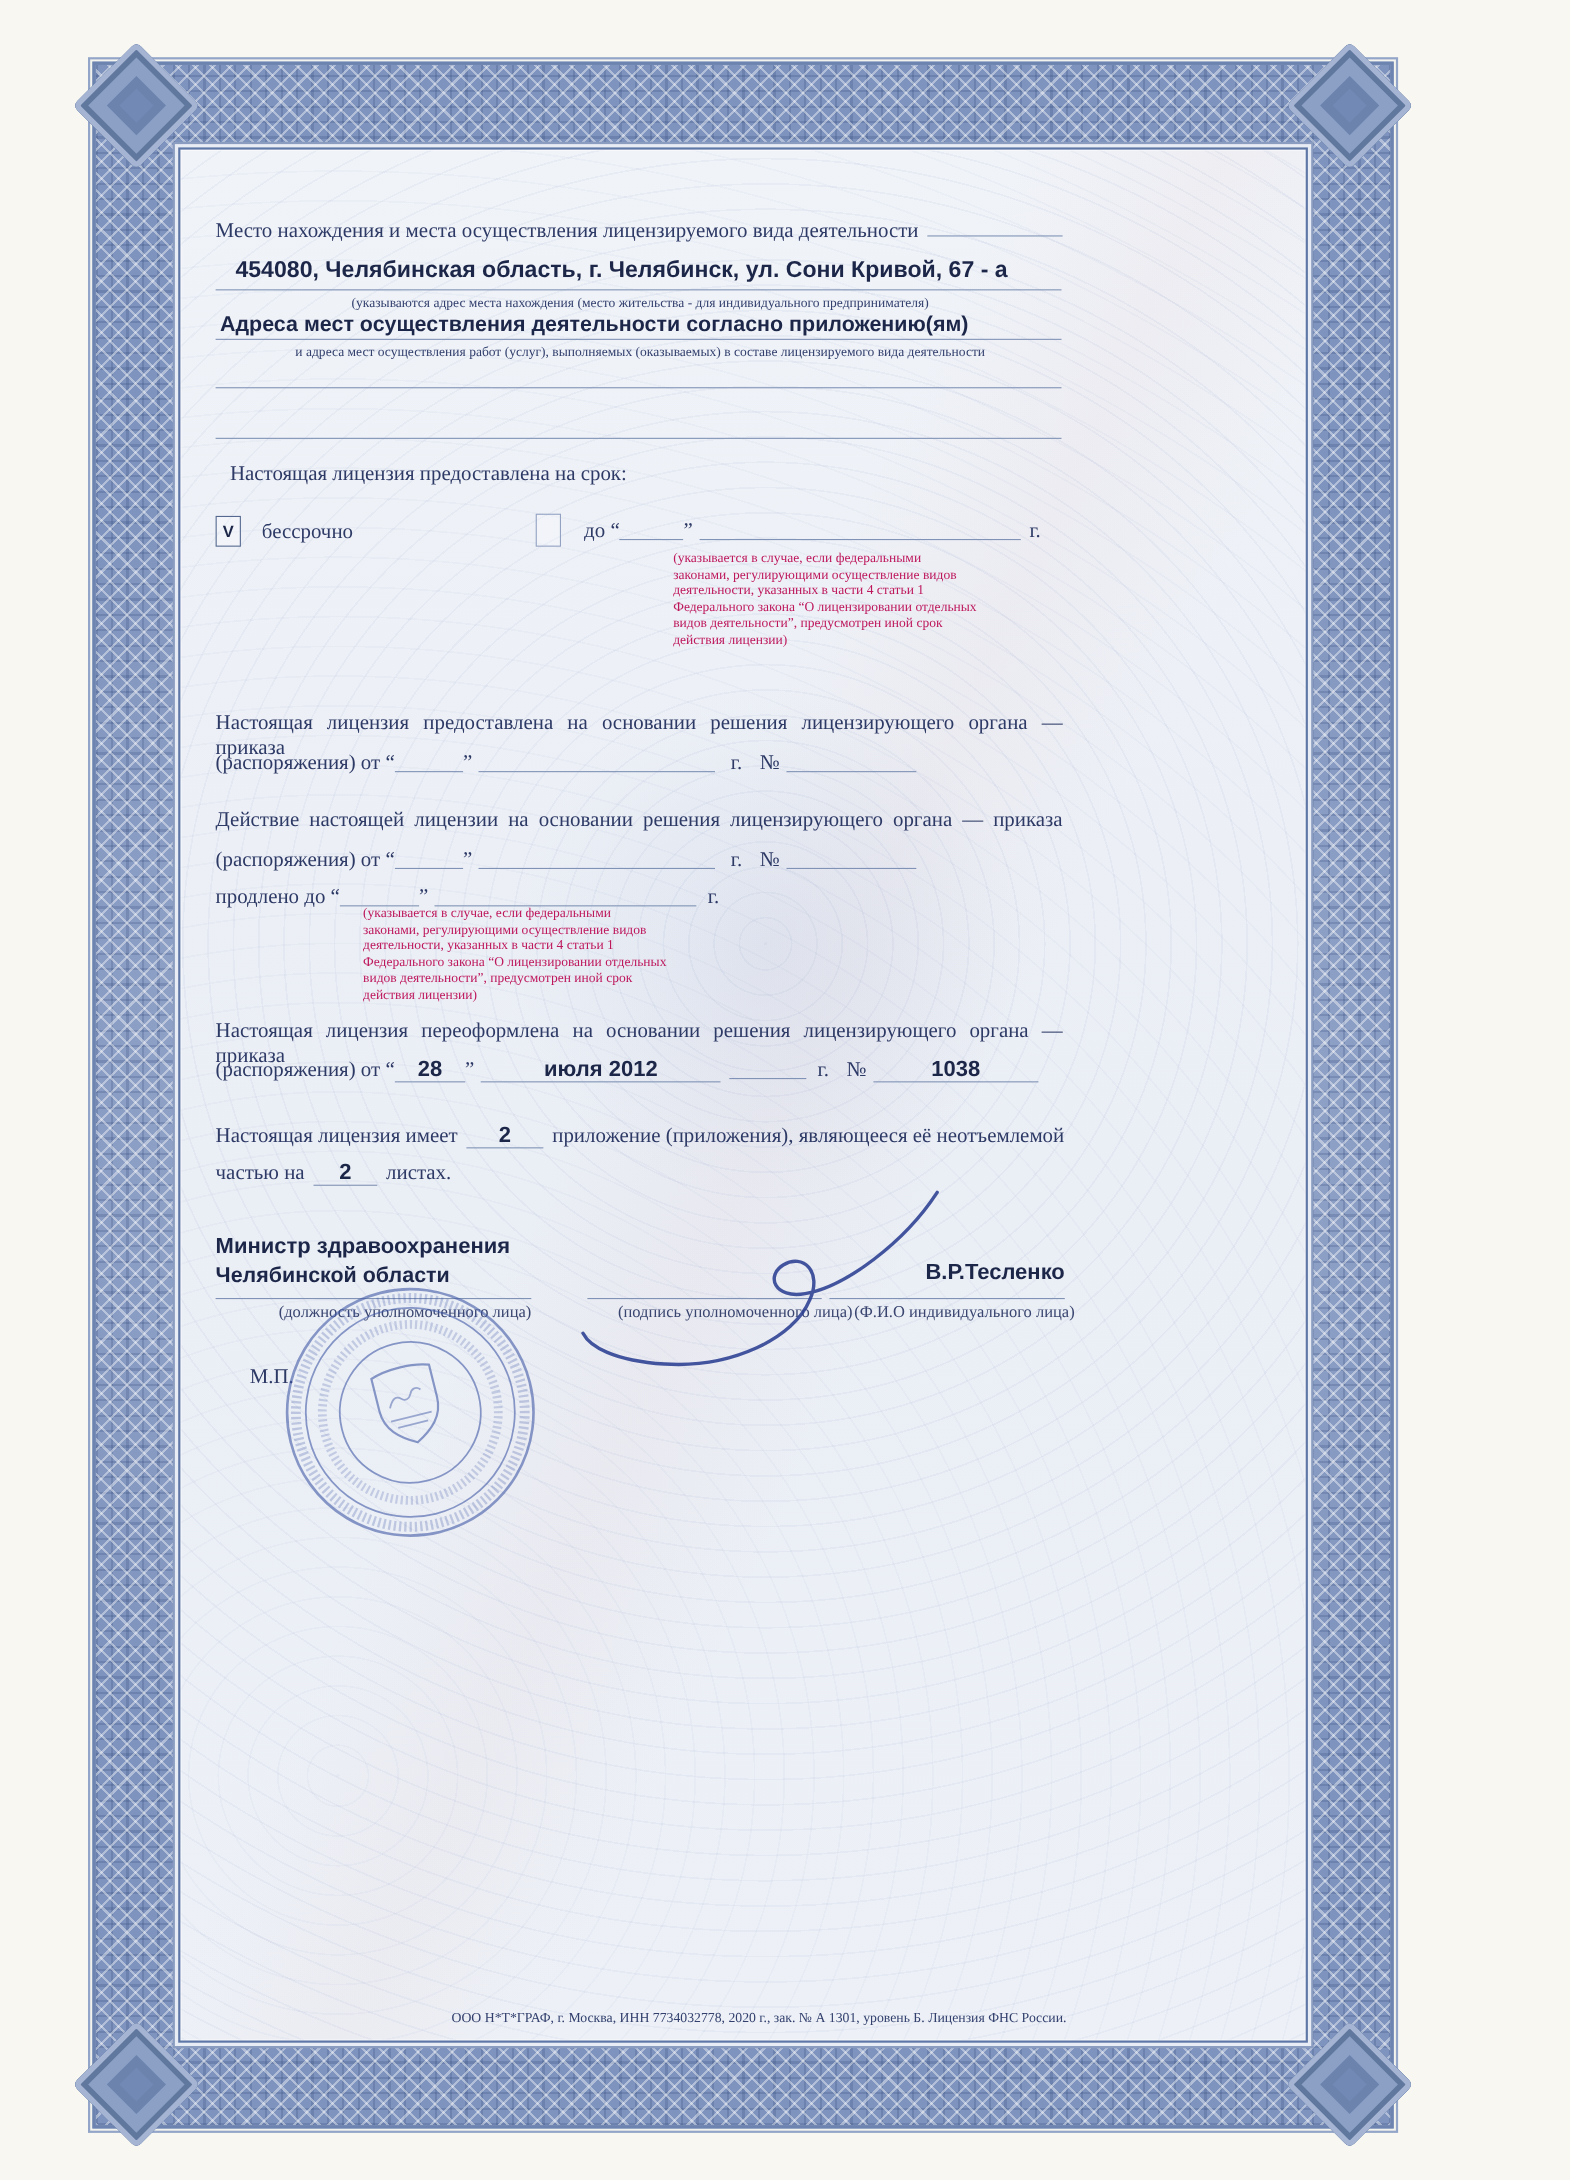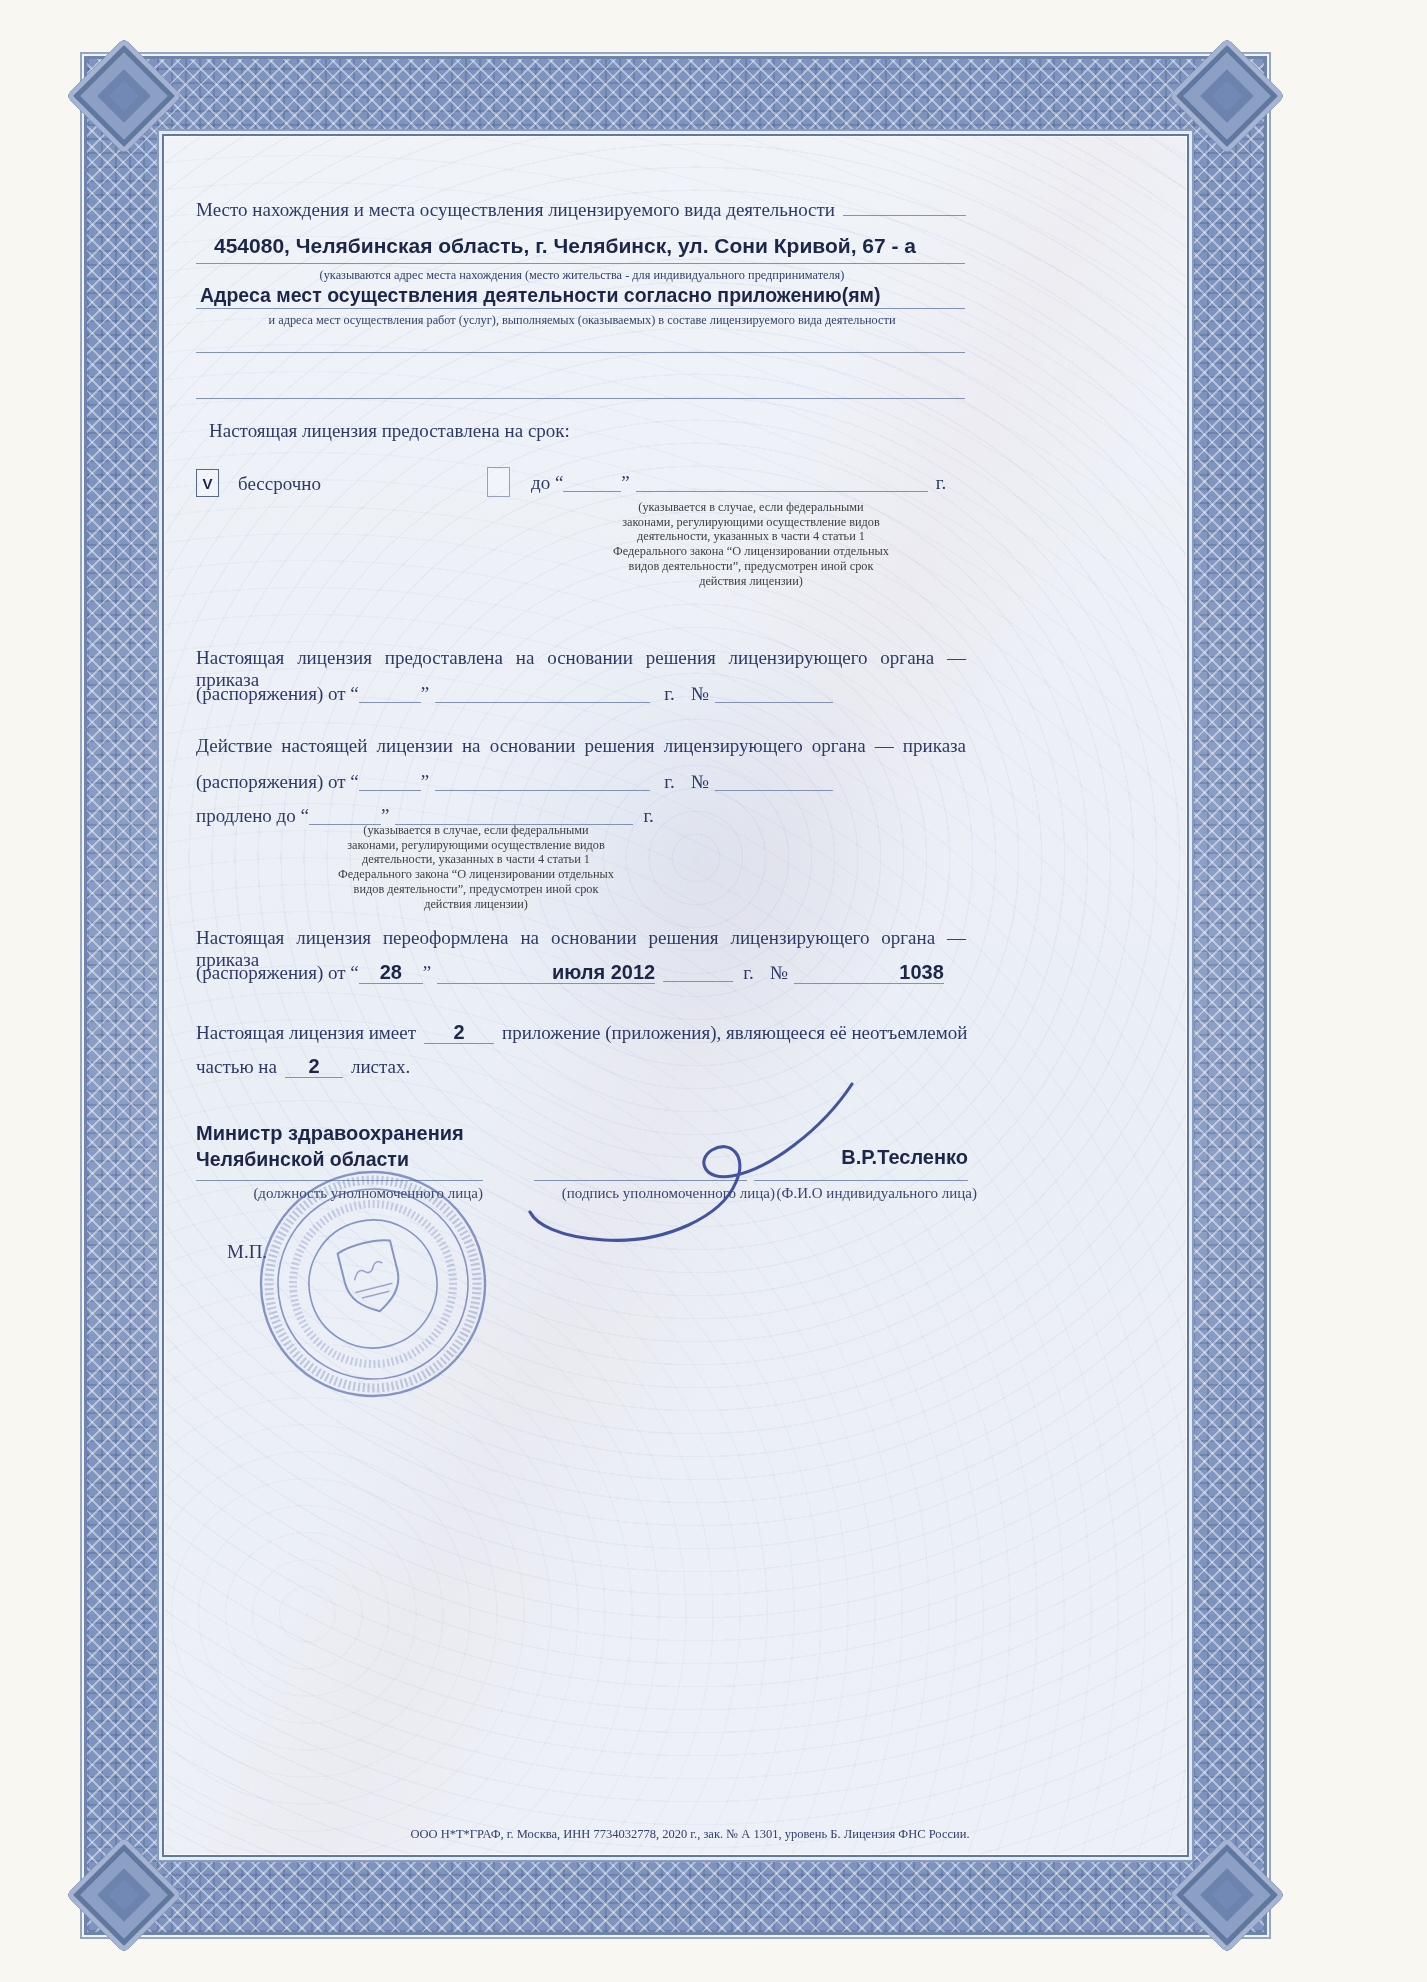--- a/index.html
+++ b/index.html
@@ -61,23 +61,23 @@
     display:inline-block;border-bottom:1.4px solid var(--line);
     margin-bottom:-3px;line-height:1.12;text-align:center;vertical-align:baseline;
   }
   .val{font-family:"Liberation Sans",sans-serif;font-weight:700;font-size:20px;color:var(--fill-ink);font-style:normal;}
   .checkbox{
     position:absolute;width:21px;height:26px;border:1.6px solid #55688f;
     display:flex;align-items:center;justify-content:center;background:rgba(255,255,255,.25);
   }
   .checkbox.empty{border-color:#93a2c2;}
   .mark{font:700 15px "Liberation Sans",sans-serif;color:var(--fill-ink);}
-  .note-line{font-size:12.3px;line-height:14.7px;color:#404040;text-align:center;}
+  .note-line{font-size:12.3px;line-height:14.7px;color:#be185d;text-align:left;}
   .caption{position:absolute;font-size:15px;color:#3a4670;text-align:right;font-family:"Liberation Serif",serif;}
-  .ml6{margin-left:6px;text-align:right;} .ml8{margin-left:8px;} .ml10{margin-left:10px;} .ml14{margin-left:14px;} .ml16{margin-left:16px;}
+  .ml6{margin-left:6px;} .ml8{margin-left:8px;} .ml10{margin-left:10px;} .ml14{margin-left:14px;} .ml16{margin-left:16px;}
   .sig-svg,.stamp-svg{position:absolute;pointer-events:none;}
   .stamp-svg{transform:rotate(-14deg);opacity:.58;}
   .footer-line{position:absolute;font-size:12.5px;color:#33406e;text-align:center;font-family:"Liberation Serif",serif;}
 </style>
 </head>
 <body>
 
 <div class="page">
 
   <div class="frame">

